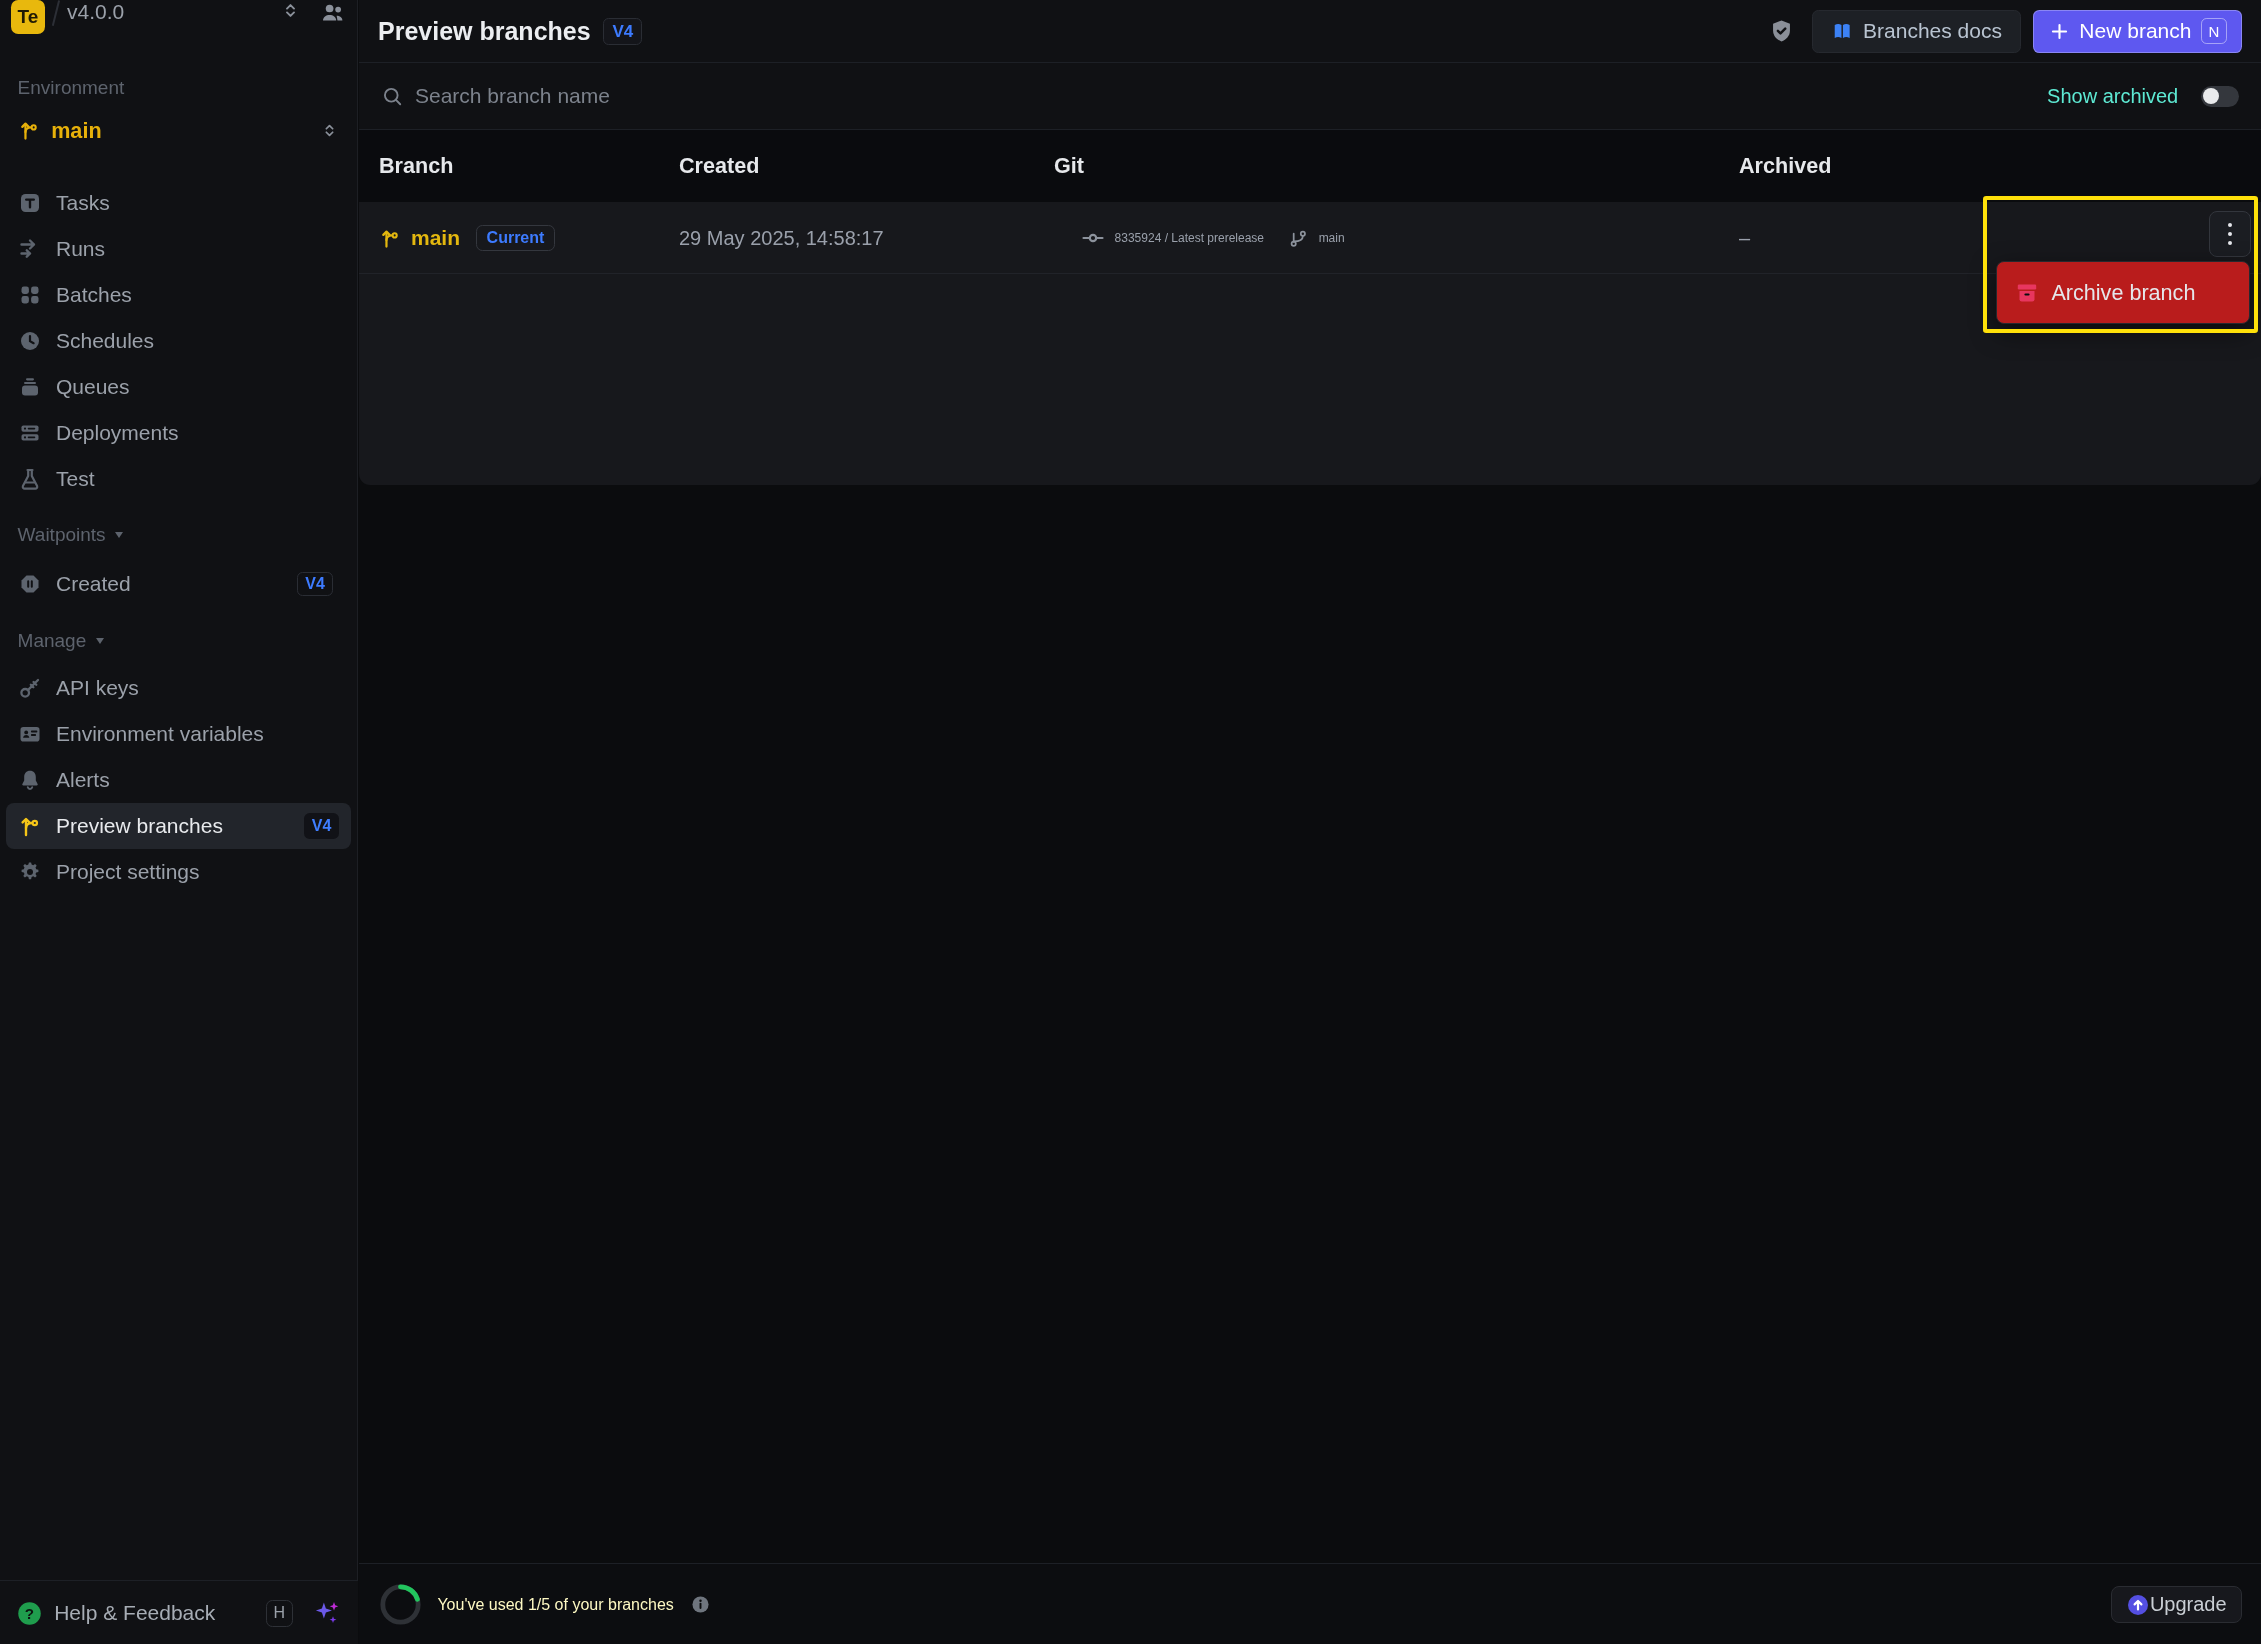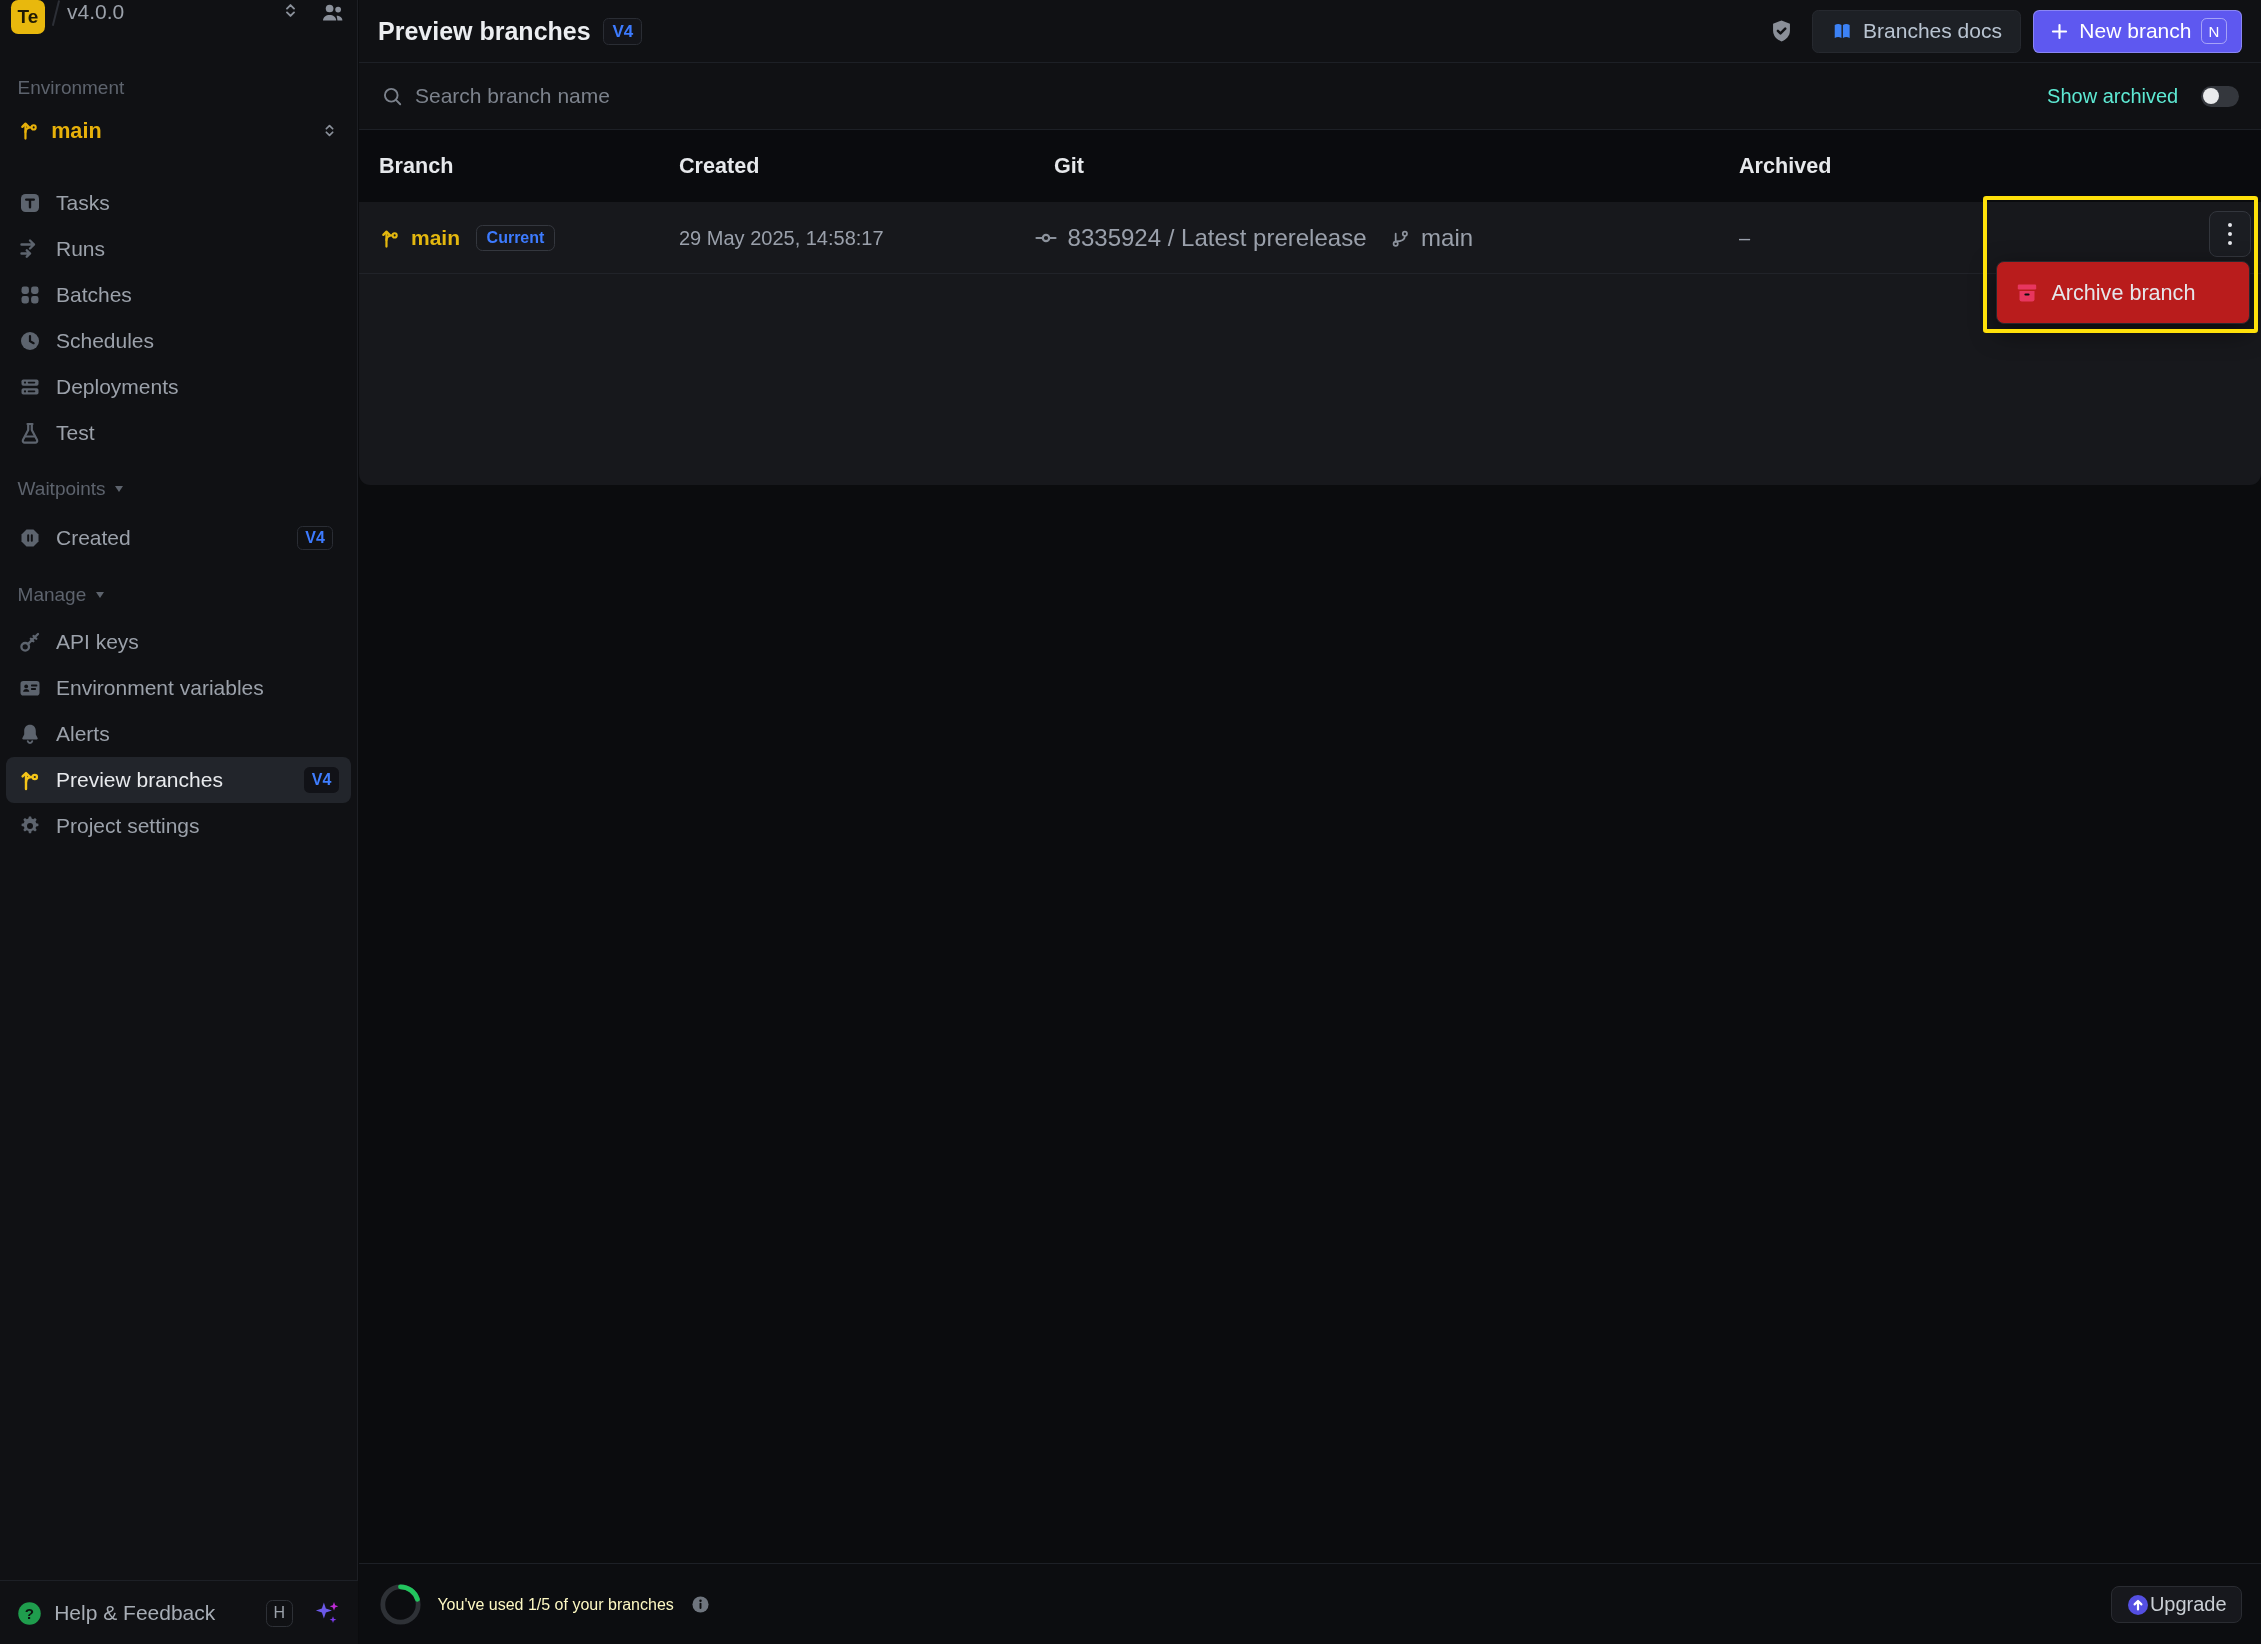--- a/index.html
+++ b/index.html
@@ -139,21 +139,21 @@
   .trow { position:relative; height:72px; border-bottom:0.8px solid #212329; }
   .cell { position:absolute; top:0; height:72px; display:flex; align-items:center; }
   .cell-branch { left:20px; gap:9.6px; }
   .row-branch-ic { width:22.4px; height:22.4px; color:#e3b70f; }
   .row-branch-name { font-size:21px; font-weight:600; color:#e3b70f; }
   .current-badge {
     margin-left:6.4px; padding:4px 9.6px; border:0.8px solid #34373e; border-radius:6.4px;
     font-size:16px; font-weight:600; color:#3d7bff; line-height:1;
   }
   .cell-created { left:320px; font-size:20px; color:#9aa0ab; }
-  .cell-git { left:675px; gap:9.6px; font-size:24px; color:#9aa0ab; }
+  .cell-git { left:722px; gap:9.6px; font-size:12px; color:#9aa0ab; }
   .commit-ic { width:24px; height:24px; color:#8c929c; }
   .gbranch-ic { width:21px; height:21px; color:#8c929c; margin-left:14.4px; }
   .cell-archived { left:1380px; font-size:20px; color:#9aa0ab; }
 
   .footerbar {
     position:absolute; left:0; right:0; bottom:0; height:82px;
     background:#0c0d10; border-top:0.8px solid #1d2026;
     display:flex; align-items:center; padding:0 19px; gap:14.4px;
   }
   .usage-ring { width:45px; height:45px; }
@@ -261,20 +261,30 @@
       <span>Batches</span>
     </div>
     <div class="nav-item">
       <span class="icon nicon">
         <svg viewBox="0 0 24 24">
             <circle cx="12" cy="12" r="9" fill="currentColor"></circle>
             <path d="M12 7v5.2l3.6 2" stroke="#101114" stroke-width="2.2" stroke-linecap="round" fill="none"></path>
           </svg>
       </span>
       <span>Schedules</span>
+    </div>
+    <div class="nav-item">
+      <span class="icon nicon">
+        <svg viewBox="0 0 24 24" fill="currentColor">
+            <rect x="8" y="3.2" width="8" height="2.2" rx="1.1"></rect>
+            <rect x="6" y="6.9" width="12" height="2.2" rx="1.1"></rect>
+            <rect x="4" y="10.6" width="16" height="9.8" rx="3"></rect>
+          </svg>
+      </span>
+      <span>Queues</span>
     </div>
     <div class="nav-item">
       <span class="icon nicon">
         <svg viewBox="0 0 24 24" fill="currentColor">
             <rect x="3.5" y="4.5" width="17" height="6.2" rx="1.8"></rect>
             <rect x="3.5" y="13.3" width="17" height="6.2" rx="1.8"></rect>
             <circle cx="7" cy="7.6" r="1.1" fill="#101114"></circle>
             <circle cx="7" cy="16.4" r="1.1" fill="#101114"></circle>
             <path d="M10.5 7.6h6M10.5 16.4h6" stroke="#101114" stroke-width="1.6" stroke-linecap="round"></path>
           </svg>

